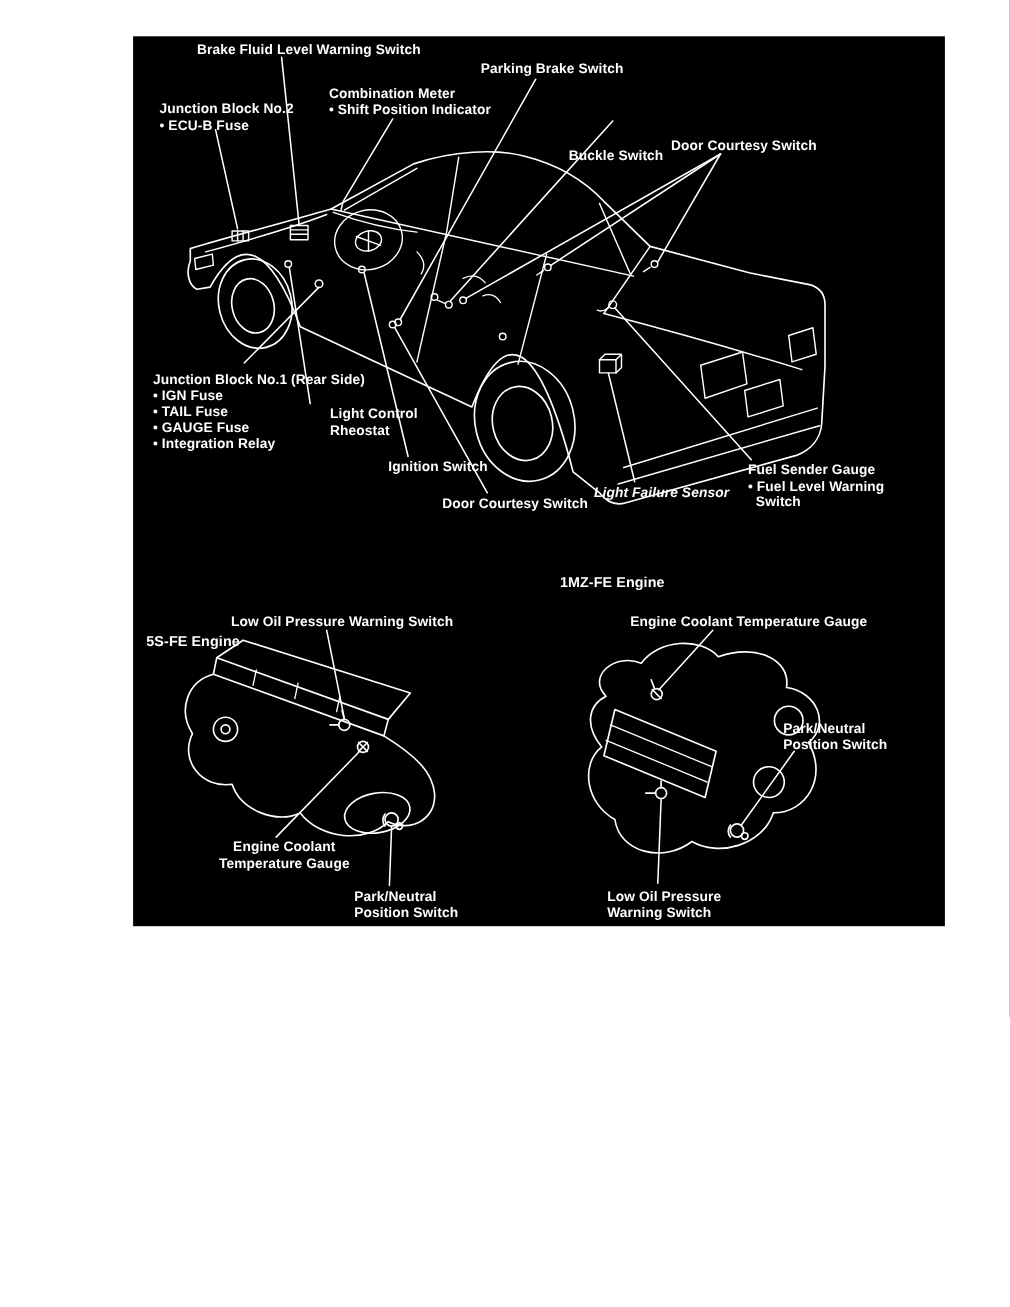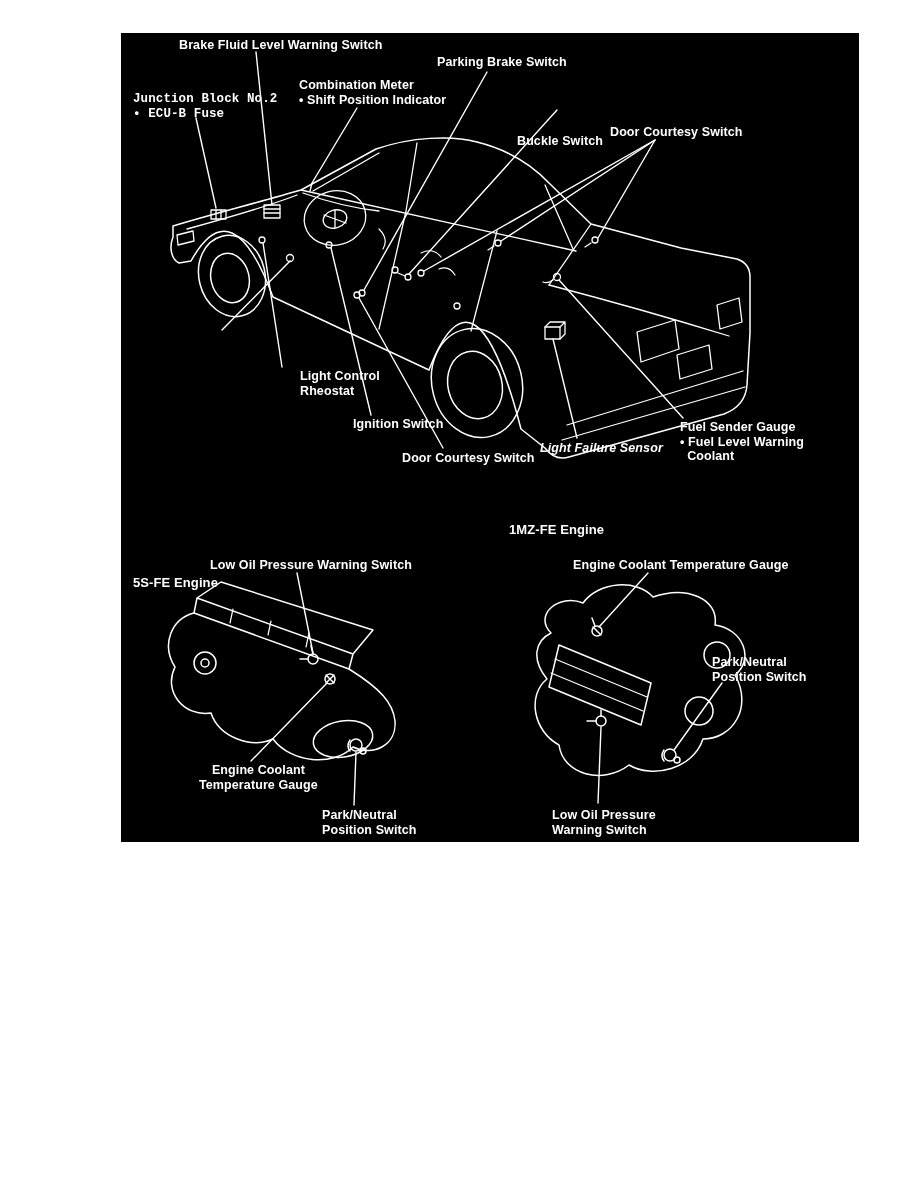--- a/index.html
+++ b/index.html
@@ -194,32 +194,37 @@
       <path stroke-width="1.4" d="M 527,540 L 478,594"></path>
       <path stroke-width="1.4" d="M 601,650 L 553,717"></path>
       <path stroke-width="1.4" d="M 477,770 L 480,694"></path>
     </g>
   </svg>
 
   <div class="lbl" style="left:58px;  top:5px;">Brake Fluid Level Warning Switch</div>
   <div class="lbl" style="left:316px; top:22px;">Parking Brake Switch</div>
   <div class="lbl" style="left:178px; top:45px;">Combination Meter
 • Shift Position Indicator</div>
-  <div class="lbl" style="left:12px;  top:59px;font-family:Liberation Mono, monospace;">Junction Block No.2
+  <div class="lbl" style="left:24px;  top:59px;">Junction Block No.2
 • ECU-B Fuse</div>
   <div class="lbl" style="left:396px; top:61px;margin-top:40px;">Buckle Switch</div>
   <div class="lbl" style="left:489px; top:92px;">Door Courtesy Switch</div>
+  <div class="lbl" style="left:18px;  top:305px;">Junction Block No.1 (Rear Side)
+• IGN Fuse
+• TAIL Fuse
+• GAUGE Fuse
+• Integration Relay</div>
   <div class="lbl" style="left:179px; top:336px;">Light Control
 Rheostat</div>
   <div class="lbl" style="left:232px; top:384px;">Ignition Switch</div>
   <div class="lbl" style="left:281px; top:418px;">Door Courtesy Switch</div>
   <div class="lbl" style="left:419px; top:408px;font-style:italic;">Light Failure Sensor</div>
   <div class="lbl" style="left:559px; top:387px;">Fuel Sender Gauge
 • Fuel Level Warning
-  Coolant</div>
+  Switch</div>
 
   <div class="lbl heading" style="left:12px;  top:502px;margin-top:41px;">5S-FE Engine</div>
   <div class="lbl" style="left:89px;  top:525px;">Low Oil Pressure Warning Switch</div>
   <div class="lbl" style="left:78px;  top:730px;text-align:center;">Engine Coolant
 Temperature Gauge</div>
   <div class="lbl" style="left:201px; top:775px;">Park/Neutral
 Position Switch</div>
 
   <div class="lbl heading" style="left:388px; top:490px;">1MZ-FE Engine</div>
   <div class="lbl" style="left:452px; top:525px;">Engine Coolant Temperature Gauge</div>

